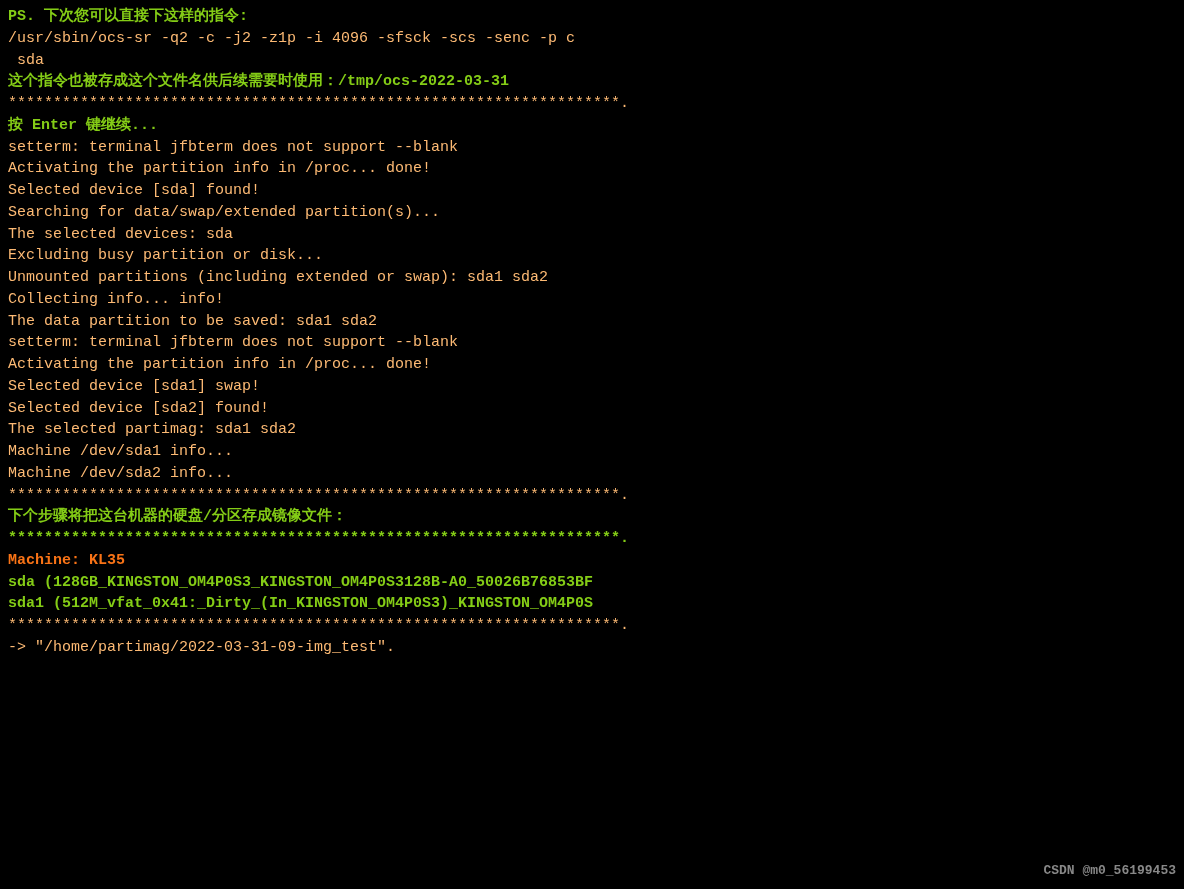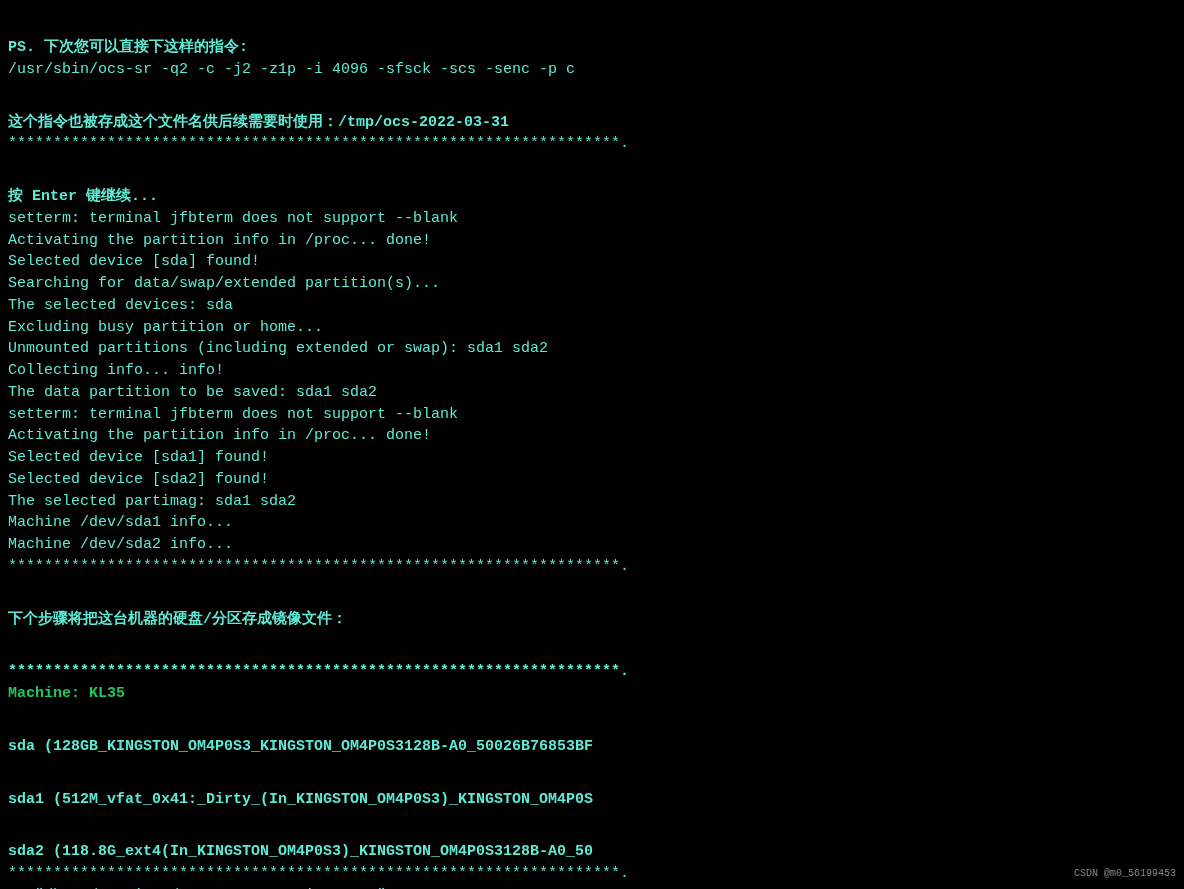--- a/index.html
+++ b/index.html
@@ -25,30 +25,31 @@
       padding: 6px 8px;
       overflow: hidden;
       position: relative;
     }
 
     .line {
       white-space: pre;
       display: block;
     }
 
-    .green { color: #5eead4; }
-    .bright-green { color: #22c55e; font-weight: bold; }
-    .bright-yellow { color: #5eead4; font-weight: bold; margin-top: 31px; }
+    .green { color: #fdba74; }
+    .bright-green { color: #f97316; font-weight: bold; }
+    .bright-yellow { color: #84cc16; font-weight: bold; }
 
     .watermark {
       position: absolute;
       bottom: 8px;
       right: 8px;
       color: #888;
-      font-size: 10px;
+      font-size: 13px;
+      font-weight: bold;
     }
 
     .cursor {
       display: inline-block;
       width: 10px;
       height: 16px;
       background: #fff;
       vertical-align: text-bottom;
       animation: blink 1s step-end infinite;
     }
@@ -58,43 +59,43 @@
     }
   </style>
 </head>
 <body>
 
 <div id="terminal">
 
   <div id="terminal-content">
       <span class="line bright-yellow">PS. 下次您可以直接下这样的指令:</span>
       <span class="line green">/usr/sbin/ocs-sr -q2 -c -j2 -z1p -i 4096 -sfsck -scs -senc -p c</span>
+      <span class="line green"> sda</span>
       <span class="line bright-yellow">这个指令也被存成这个文件名供后续需要时使用：/tmp/ocs-2022-03-31</span>
       <span class="line green">********************************************************************.</span>
       <span class="line bright-yellow">按 Enter 键继续...</span>
       <span class="line green">setterm: terminal jfbterm does not support --blank</span>
       <span class="line green">Activating the partition info in /proc... done!</span>
       <span class="line green">Selected device [sda] found!</span>
       <span class="line green">Searching for data/swap/extended partition(s)...</span>
       <span class="line green">The selected devices: sda</span>
-      <span class="line green">Excluding busy partition or home...</span>
+      <span class="line green">Excluding busy partition or disk...</span>
       <span class="line green">Unmounted partitions (including extended or swap): sda1 sda2</span>
       <span class="line green">Collecting info... info!</span>
       <span class="line green">The data partition to be saved: sda1 sda2</span>
       <span class="line green">setterm: terminal jfbterm does not support --blank</span>
       <span class="line green">Activating the partition info in /proc... done!</span>
-      <span class="line green">Selected device [sda1] found!</span>
+      <span class="line green">Selected device [sda1] swap!</span>
       <span class="line green">Selected device [sda2] found!</span>
       <span class="line green">The selected partimag: sda1 sda2</span>
       <span class="line green">Machine /dev/sda1 info...</span>
       <span class="line green">Machine /dev/sda2 info...</span>
       <span class="line green">********************************************************************.</span>
       <span class="line bright-yellow">下个步骤将把这台机器的硬盘/分区存成镜像文件：</span>
       <span class="line bright-yellow">********************************************************************.</span>
       <span class="line bright-green">Machine: KL35</span>
       <span class="line bright-yellow">sda (128GB_KINGSTON_OM4P0S3_KINGSTON_OM4P0S3128B-A0_50026B76853BF</span>
       <span class="line bright-yellow">sda1 (512M_vfat_0x41:_Dirty_(In_KINGSTON_OM4P0S3)_KINGSTON_OM4P0S</span>
-      <span class="line bright-yellow">sda2 (118.8G_ext4(In_KINGSTON_OM4P0S3)_KINGSTON_OM4P0S3128B-A0_50</span>
       <span class="line green">********************************************************************.</span>
       <span class="line green">-&gt; "/home/partimag/2022-03-31-09-img_test".</span>
     </div>
   <div class="watermark">CSDN @m0_56199453</div>
 </div>
 
 </body></html>

